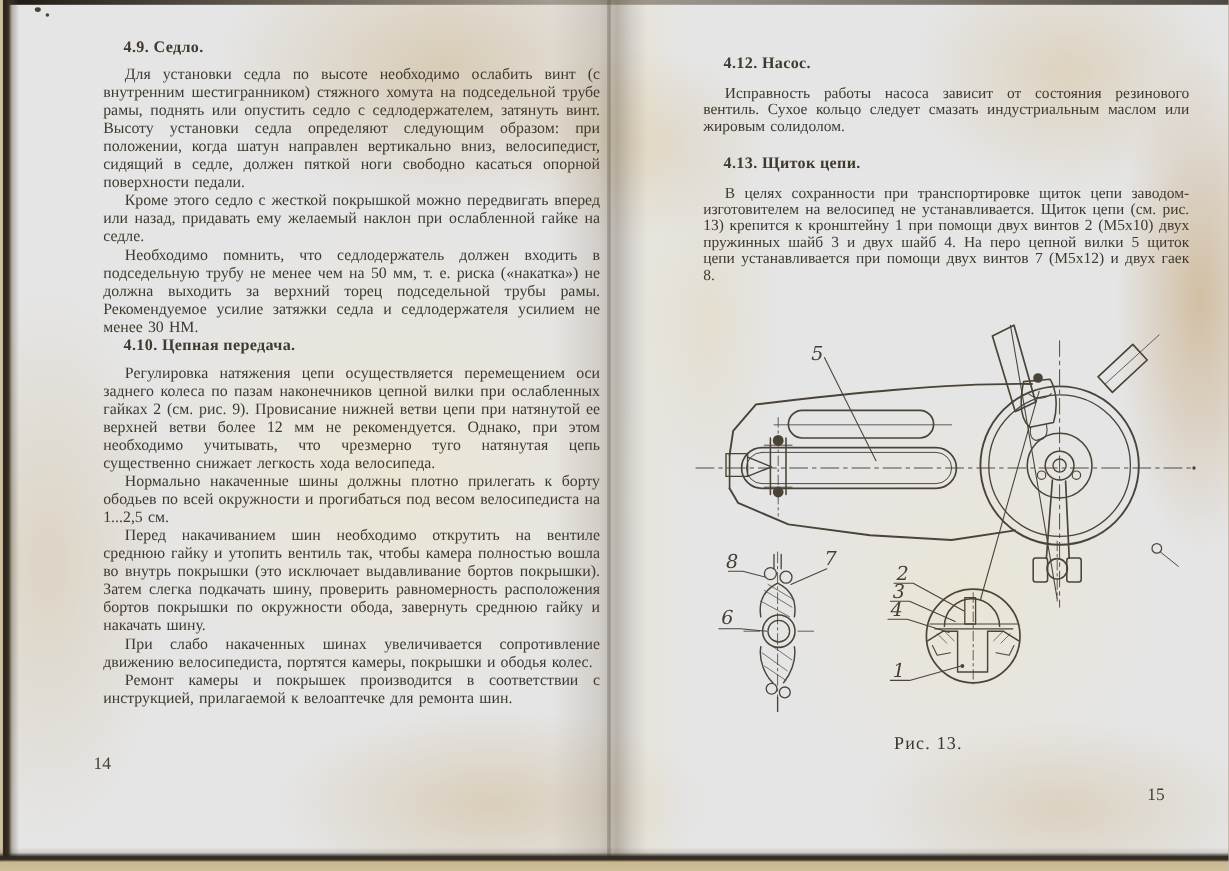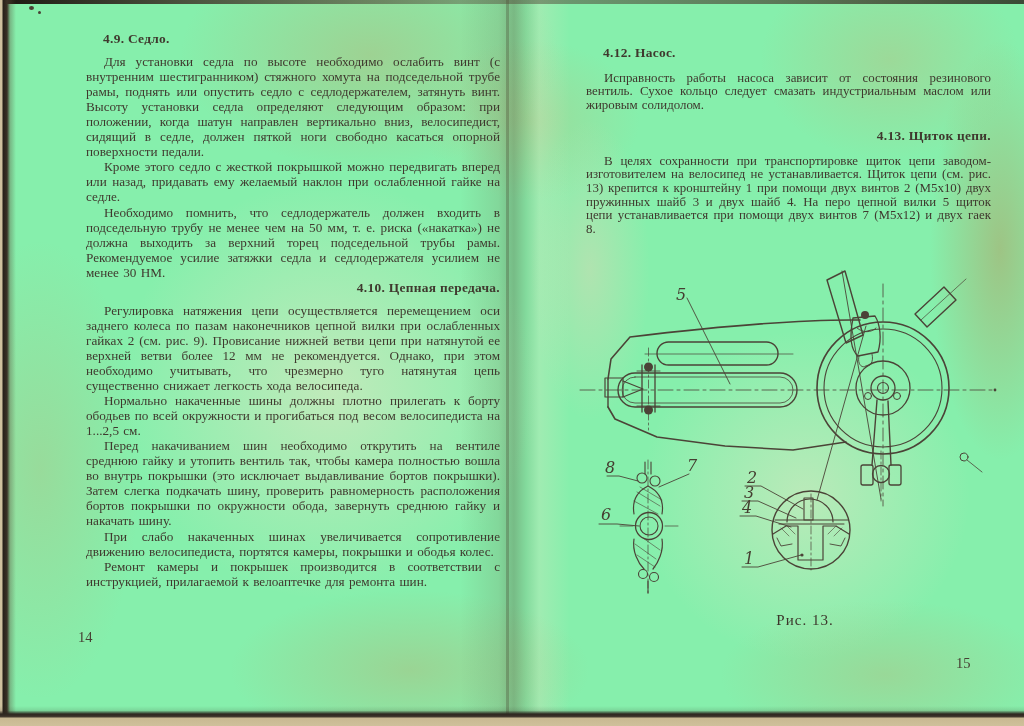--- a/index.html
+++ b/index.html
@@ -1,18 +1,18 @@
 <!DOCTYPE html>
 <html><head>
 <meta charset="utf-8">
 <style>
   html,body{margin:0;padding:0;background:#8a7b63;}
   #scan{
     position:relative;width:1024px;height:726px;overflow:hidden;
-    background:#86efac;
+    background:#e5e5e5;
     font-family:"Liberation Serif","DejaVu Serif",serif;
     color:#3f392e;
   }
   
   .shade{position:absolute;pointer-events:none;}
   .light1{left:120px;top:180px;width:420px;height:420px;border-radius:50%;
     background:radial-gradient(closest-side,rgba(240,230,198,.55),rgba(240,230,198,0));}
   .light2{left:640px;top:330px;width:330px;height:330px;border-radius:50%;
     background:radial-gradient(closest-side,rgba(238,229,198,.5),rgba(238,229,198,0));}
   .stain1{left:180px;top:-60px;width:380px;height:230px;border-radius:50%;
@@ -44,30 +44,30 @@
     background:linear-gradient(to bottom,rgba(46,38,28,0) 0%,rgba(46,38,28,.12) 22%,#2e2720 40%,#3a3128 52%,#c9b992 62%,#cfc09b 100%);}
   .speck{position:absolute;background:#4a4034;border-radius:50%;}
   
   .page{position:absolute;}
   .page p{margin:0;text-align:justify;text-indent:18px;word-spacing:1px;}
   .page h3{font-size:13.4px;font-weight:bold;margin:0;text-indent:17px;letter-spacing:.3px;}
   #page-left{left:86px;top:31px;width:414px;font-size:13.2px;line-height:15.05px;}
   #page-right{left:586px;top:46px;width:405px;font-size:12.9px;line-height:13.7px;}
   #page-left h3{margin-bottom:8px;}
   #page-right h3{margin-bottom:12px;}
-  .mt{margin-top:13px;text-align:right;}
+  .mt{margin-top:13px;}
   .mt-s{margin-top:6px;}
   .pgnum{position:absolute;font-size:14.5px;color:#464033;}
   #pgnum-left{left:78px;top:629px;}
   #pgnum-right{left:956px;top:655px;}
   
   #figure13{position:absolute;left:565px;top:268px;width:435px;height:372px;}
   #figure13 svg{width:100%;height:100%;}
   .fig-caption-pos{position:absolute;left:745px;top:612px;width:120px;
-    font-size:15px;letter-spacing:1px;color:#3c362b;text-align:center;}
+    font-size:15px;letter-spacing:1px;color:#3c362b;}
 </style>
 </head>
 <body>
 
 <div id="scan">
 
   <div class="shade light1"></div>
   <div class="shade light2"></div>
   <div class="shade stain1"></div>
   <div class="shade stain2"></div>

